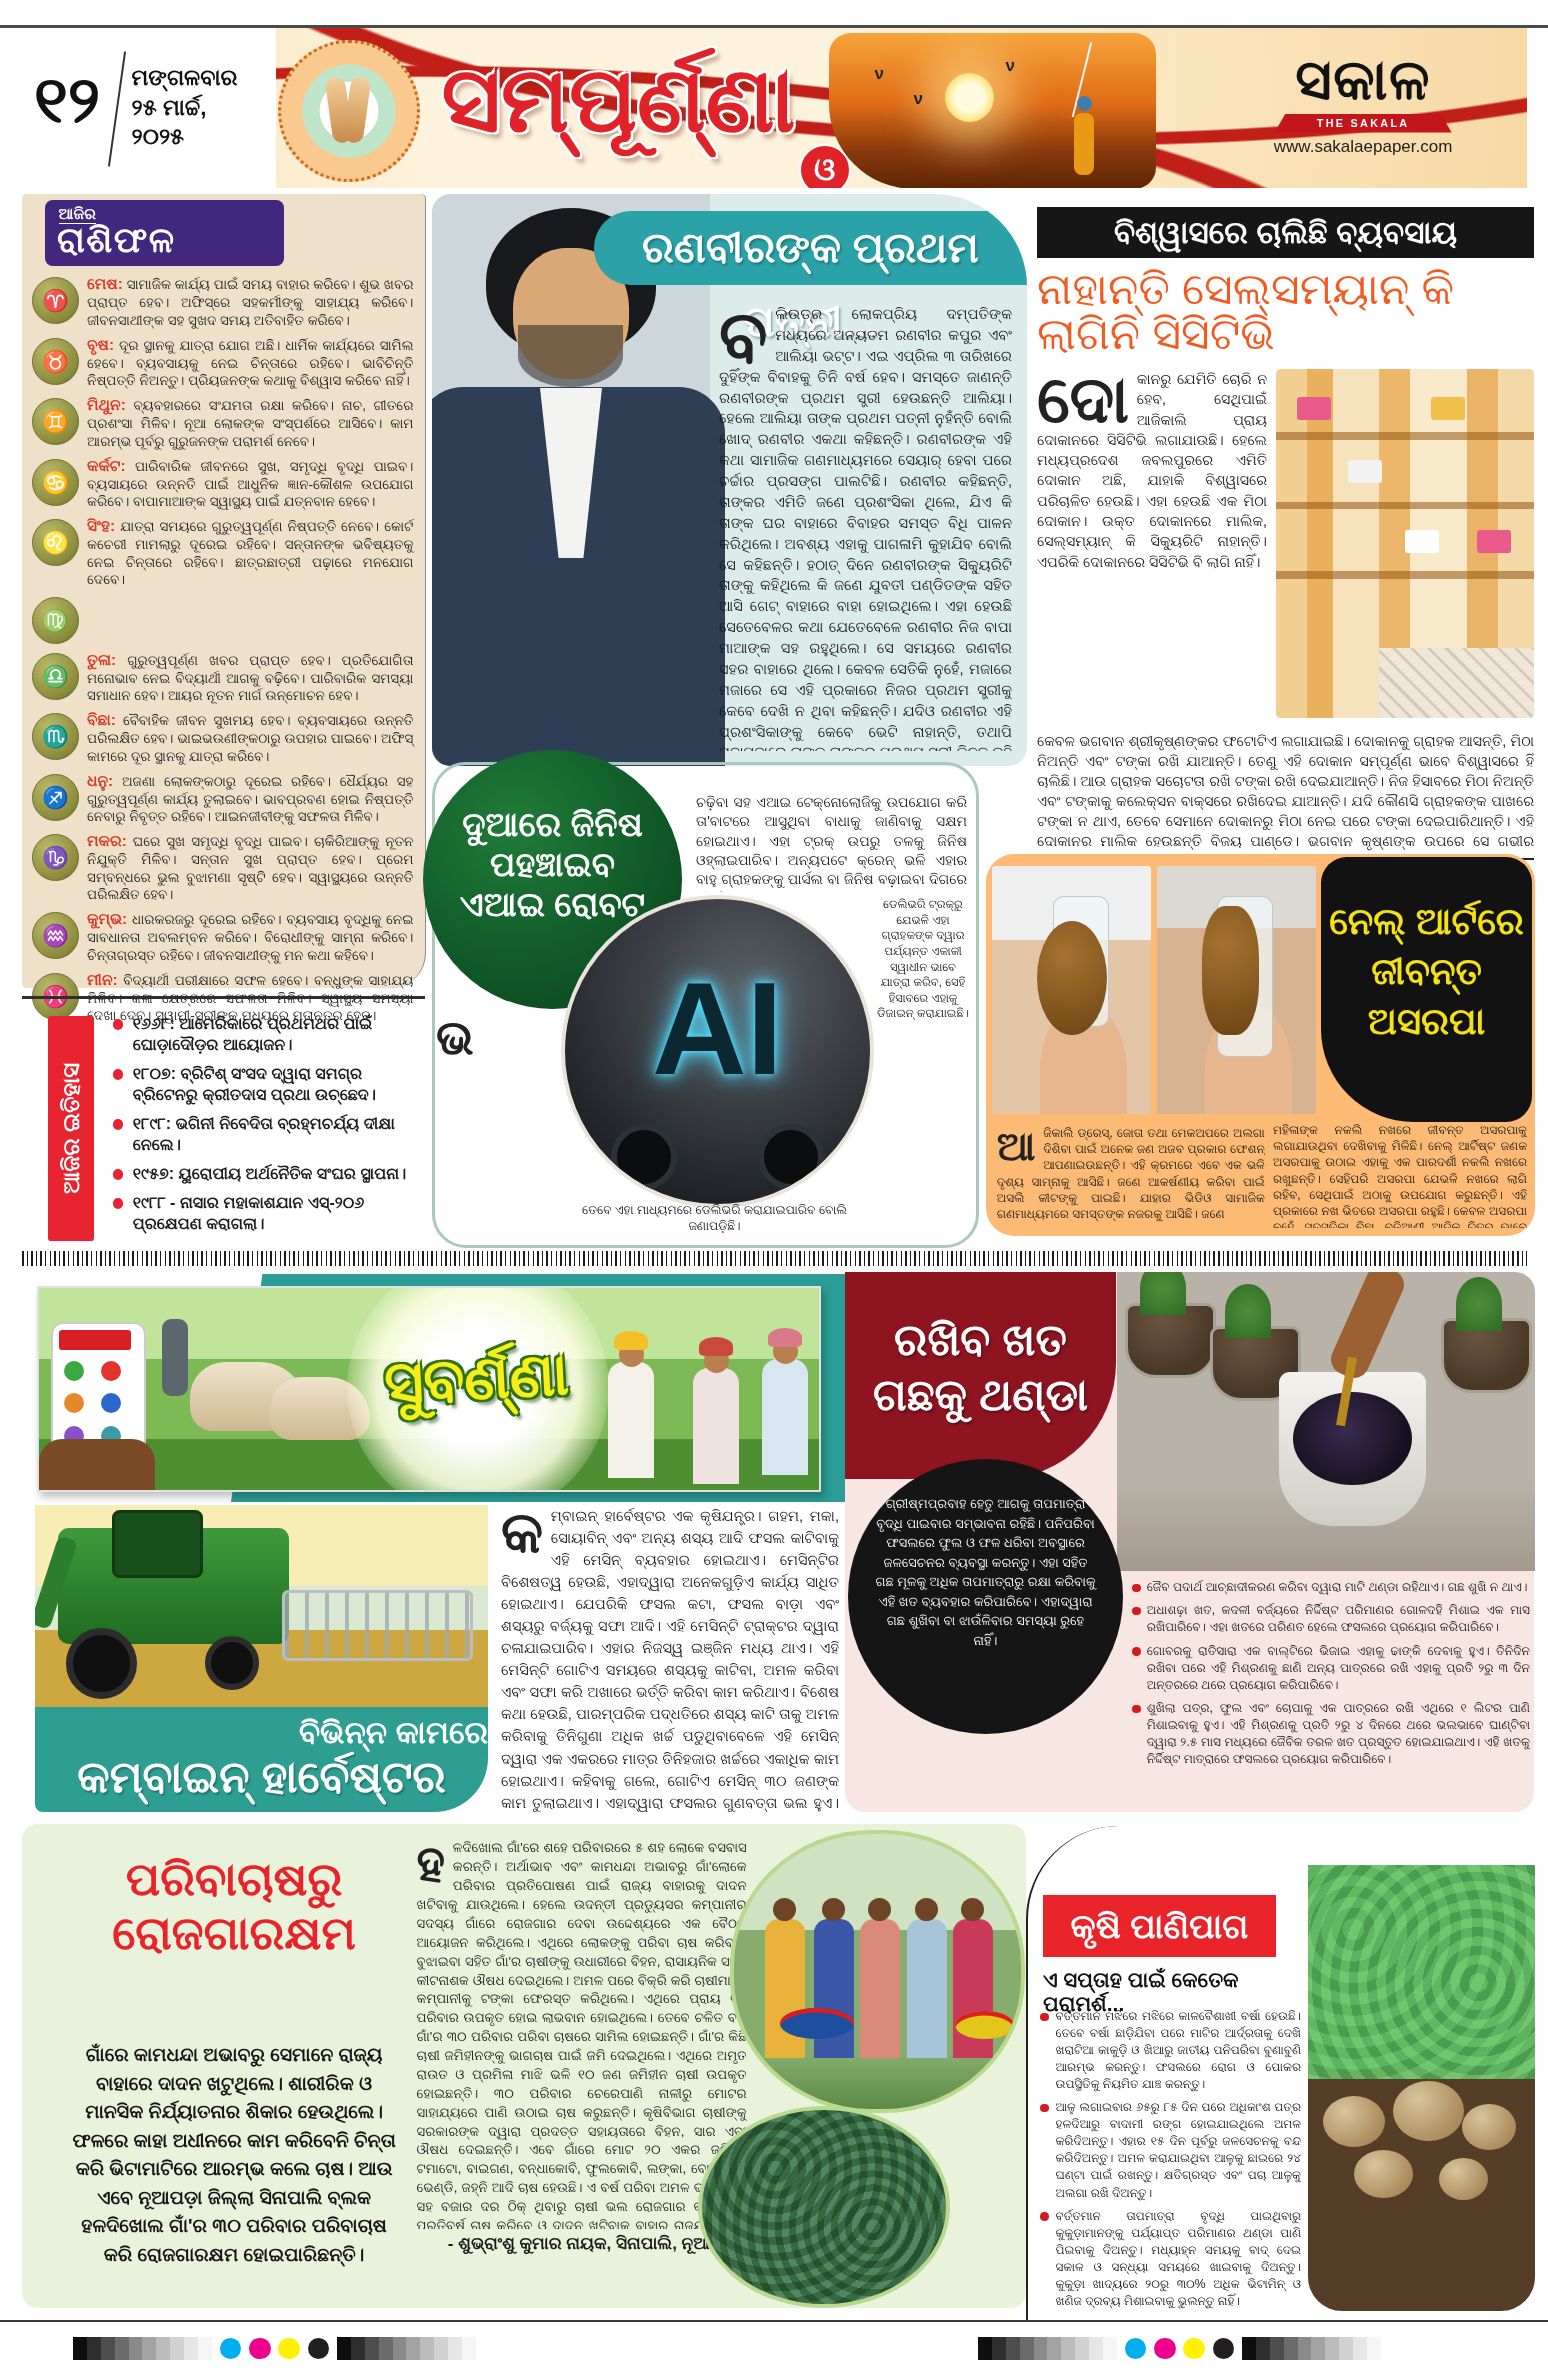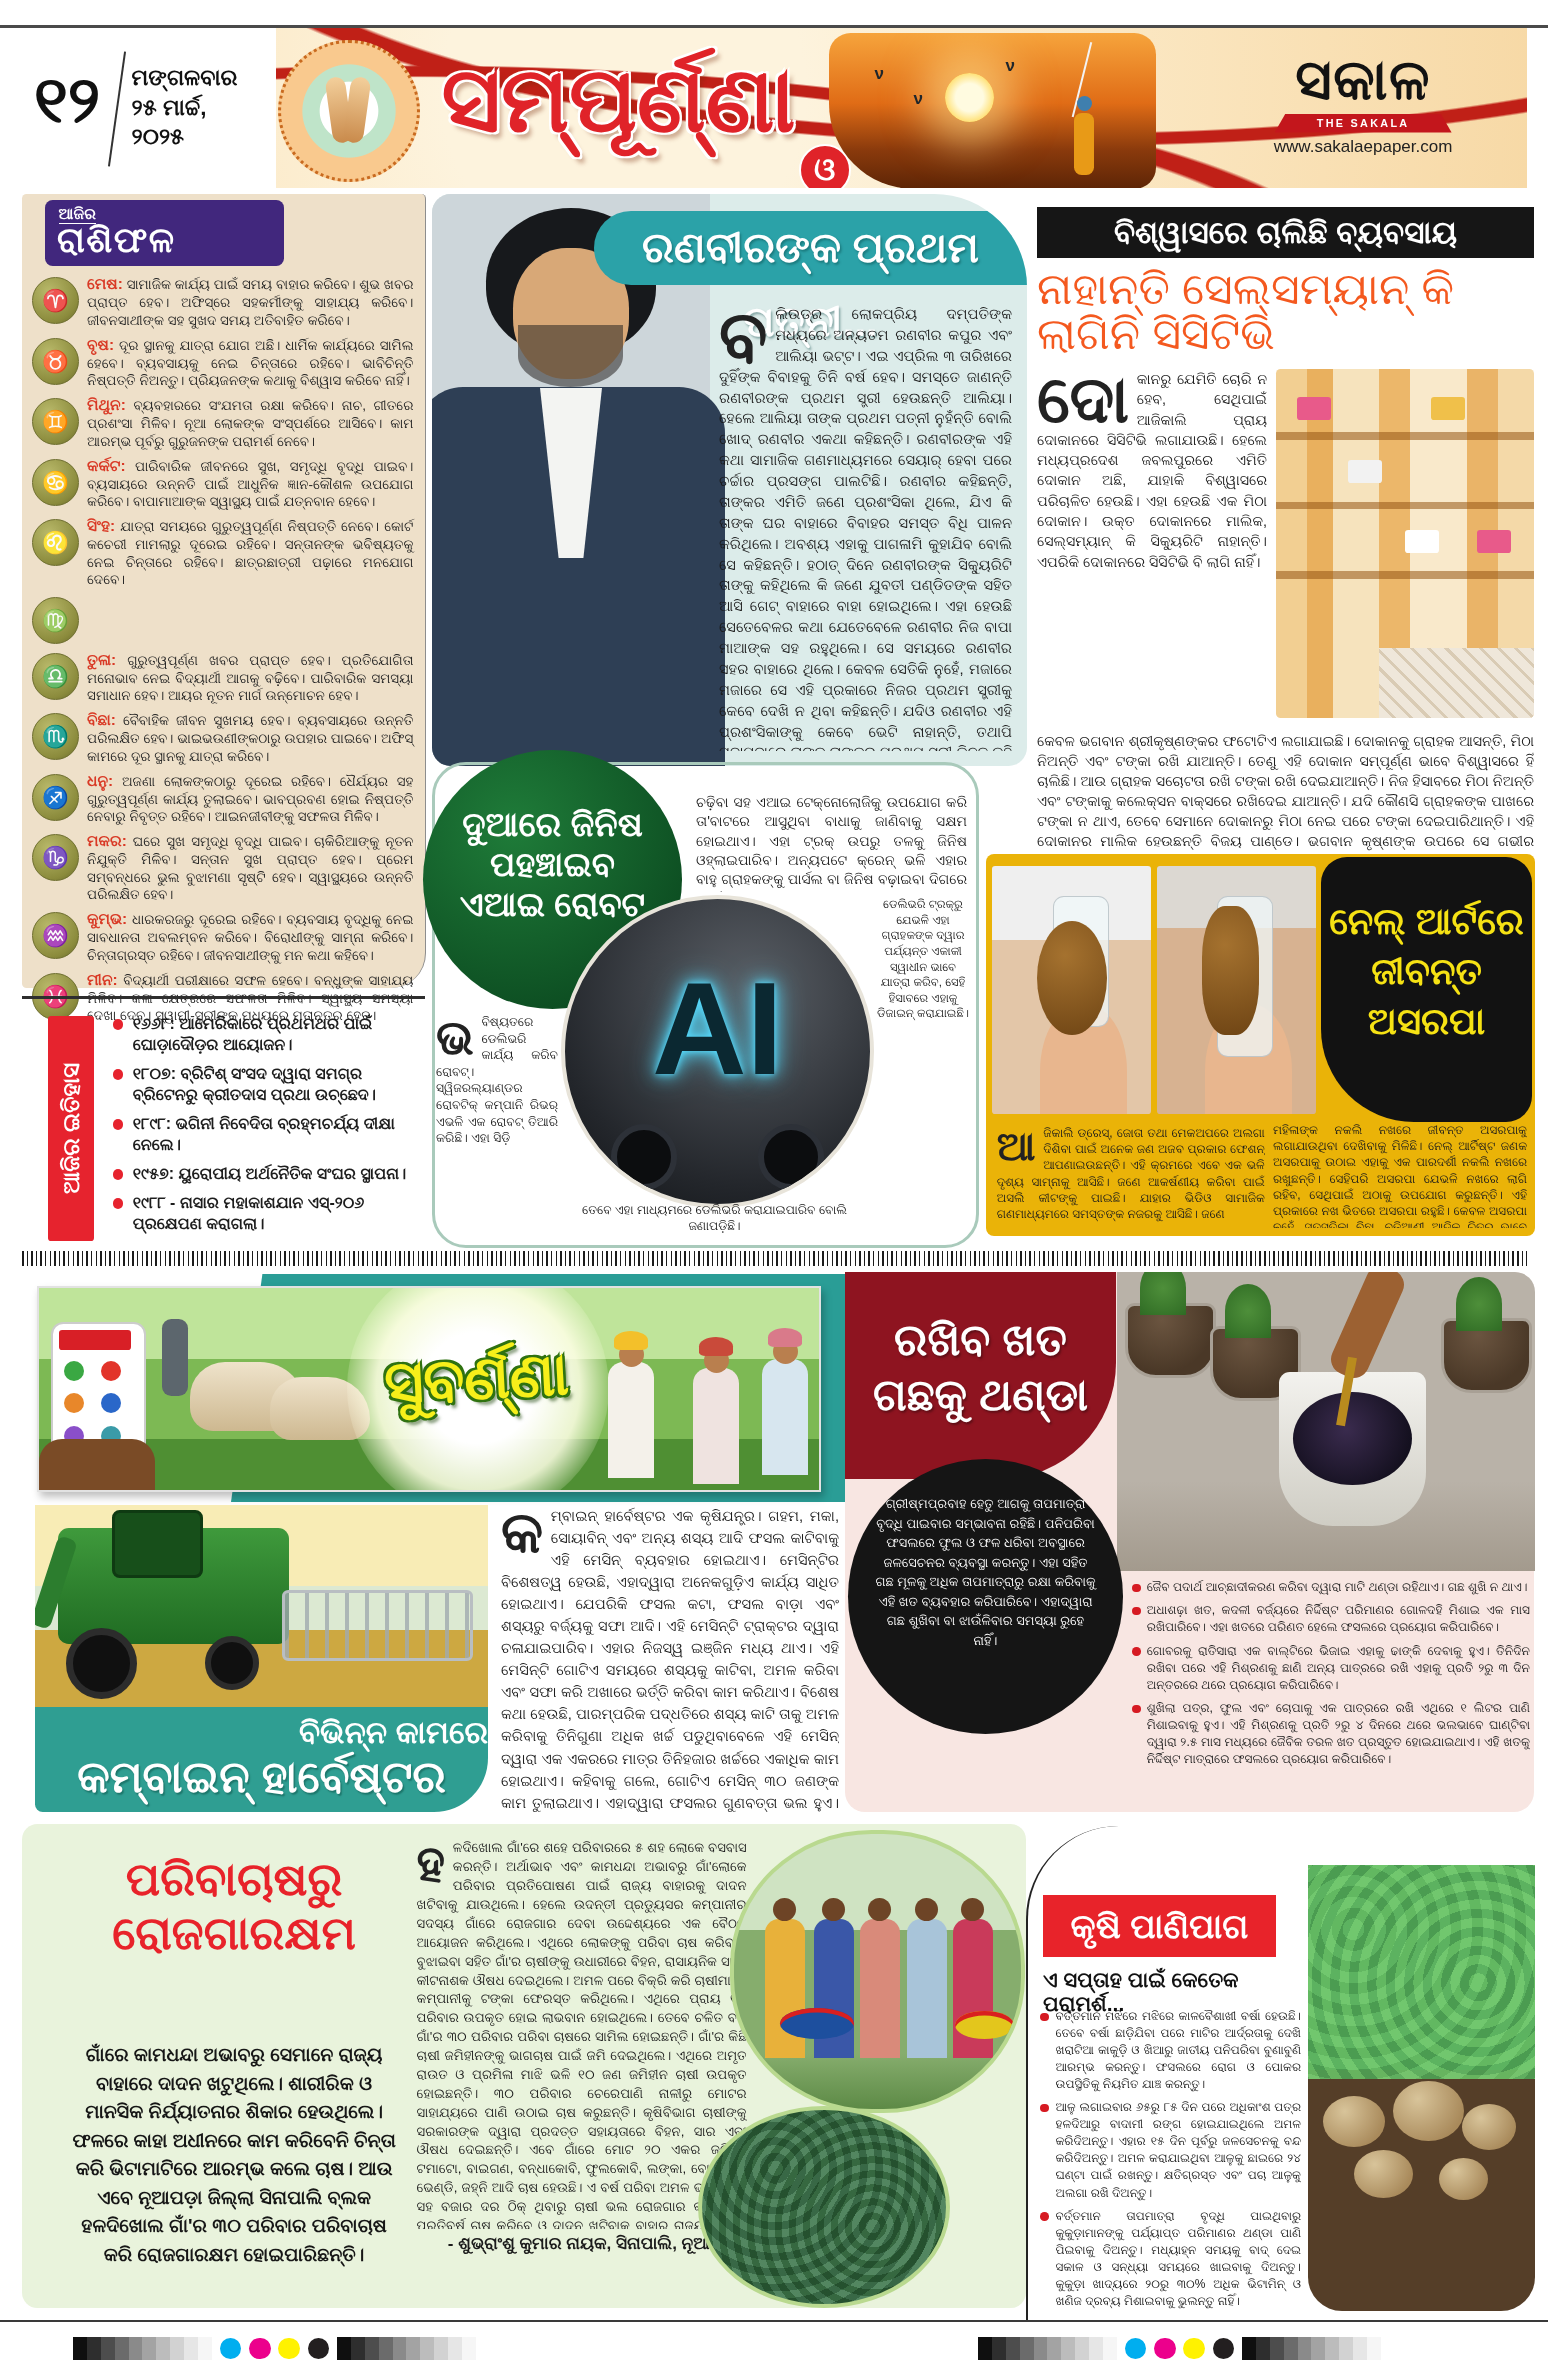--- a/index.html
+++ b/index.html
@@ -100,21 +100,21 @@
   #robot-circle{left:561px;top:895px;width:305px;height:305px;border-radius:50%;overflow:hidden;
     background:radial-gradient(circle at 60% 30%,#5a5f66,#23262b 70%,#101215);border:4.6px solid #e8e4da;}
   #robot-ai{position:absolute;left:0;top:54px;width:100%;text-align:center;font-size:131px;font-weight:900;
     color:#0b2831;text-shadow:0 0 6.2px #55dcff,0 0 17px #55dcff,0 0 31px rgba(85,220,255,.6);}
   .wheel{position:absolute;bottom:14px;width:54px;height:54px;border-radius:50%;background:#0c0d0f;border:6.2px solid #2d3138;}
   #robot-intro{left:696px;top:793px;width:271px;height:99px;font-size:14px;line-height:1.38;overflow:hidden;}
   #robot-right{left:876px;top:896px;width:94px;height:305px;font-size:11.6px;line-height:1.35;overflow:hidden;text-align:center;}
   #robot-left{left:436px;top:1014px;width:122px;height:222px;font-size:12.3px;line-height:1.35;overflow:hidden;}
   #robot-bottom{left:572px;top:1203px;width:285px;height:34px;font-size:12.3px;line-height:1.3;text-align:center;overflow:hidden;}
   
-  #nail-panel{left:986px;top:854px;width:549px;height:382px;background:#eab308;border-radius:8px;}
+  #nail-panel{left:986px;top:854px;width:549px;height:382px;background:#fdba74;border-radius:28px;}
   .nailphoto{position:absolute;top:12.3px;width:159px;height:248px;overflow:hidden;border-radius:3.1px;}
   #nail1{left:6.2px;background:linear-gradient(#efefef 0 30%,#e3c6a8 30% 100%);}
   #nail2{left:171px;background:linear-gradient(#dcd8d2 0 25%,#d7b291 25% 100%);}
   .fingertip{position:absolute;left:30%;bottom:-10%;width:55%;height:55%;border-radius:50% 50% 0 0;background:#e8b68e;}
   .fakenail{position:absolute;left:38%;top:12%;width:34%;height:52%;border-radius:10.8px;background:rgba(240,248,250,.75);border:1.5px solid rgba(180,190,195,.8);}
   .bug{position:absolute;left:28%;top:22%;width:44%;height:46%;border-radius:50%;background:radial-gradient(circle at 40% 30%,#a5722f,#6e4414);}
   #nail-blob{left:335px;top:3.1px;width:211px;height:265px;background:#121212;border-radius:26px 26px 26px 93px;
     color:#f6e214;text-align:center;font-weight:800;font-size:37px;line-height:1.35;padding-top:40px;box-sizing:border-box;}
   #nail-left{left:10.8px;top:271px;width:268px;height:102px;font-size:12px;line-height:1.35;overflow:hidden;}
   #nail-right{left:287px;top:268px;width:254px;height:106px;font-size:12px;line-height:1.35;overflow:hidden;}
@@ -372,21 +372,21 @@
   <div>ଏଆଇ ରୋବଟ୍</div>
 </div>
 <div class="ab just" id="robot-intro">ଚଢ଼ିବା ସହ ଏଆଇ ଟେକ୍ନୋଲୋଜିକୁ ଉପଯୋଗ କରି ତା'ବାଟରେ ଆସୁଥିବା ବାଧାକୁ ଜାଣିବାକୁ ସକ୍ଷମ ହୋଇଥାଏ। ଏହା ଟ୍ରକ୍ ଉପରୁ ତଳକୁ ଜିନିଷ ଓହ୍ଲାଇପାରିବ। ଅନ୍ୟପଟେ କ୍ରେନ୍ ଭଳି ଏହାର ବାହୁ ଗ୍ରାହକଙ୍କୁ ପାର୍ସଲ ବା ଜିନିଷ ବଢ଼ାଇବା ଦିଗରେ କାର୍ଯ୍ୟ କରେ। ସେହିପରି</div>
 <div class="ab" id="robot-circle">
   <div id="robot-ai">AI</div>
   <div class="wheel" style="left:46px;"></div>
   <div class="wheel" style="left:193px;"></div>
 </div>
 <div class="ab" id="robot-right">ଡେଲିଭରି ଟ୍ରକ୍‌ରୁ ଯେଭଳି ଏହା ଗ୍ରାହକଙ୍କ ଦ୍ୱାର ପର୍ଯ୍ୟନ୍ତ ଏକାକୀ ସ୍ୱାଧୀନ ଭାବେ ଯାତ୍ରା କରିବ, ସେହି ହିସାବରେ ଏହାକୁ ଡିଜାଇନ୍ କରାଯାଇଛି।</div>
 <div class="ab just" id="robot-left">
-  <span class="dropcap" style="font-size:48px;">ଭ</span><span>ବିଷ୍ୟତରେ ଡେଲିଭରି କାର୍ଯ୍ୟ କରିବ ରୋବଟ୍। ସ୍ୱିଜରଲ୍ୟାଣ୍ଡର ରୋବଟିକ୍ କମ୍ପାନି ରିଭର୍ ଏଭଳି ଏକ ରୋବଟ୍ ତିଆରି କରିଛି। ଏହା ସିଡ଼ି</span>
+  <span class="dropcap" style="font-size:48px;">ଭ</span>
 </div>
 <div class="ab" id="robot-bottom">ତେବେ ଏହା ମାଧ୍ୟମରେ ଡେଲିଭରି କରାଯାଇପାରିବ ବୋଲି ଜଣାପଡ଼ିଛି।</div>
 
 <div class="ab" id="nail-panel">
   <div class="nailphoto" id="nail1">
     <div class="fingertip"></div>
     <div class="fakenail"></div>
     <div class="bug"></div>
   </div>
   <div class="nailphoto" id="nail2">

